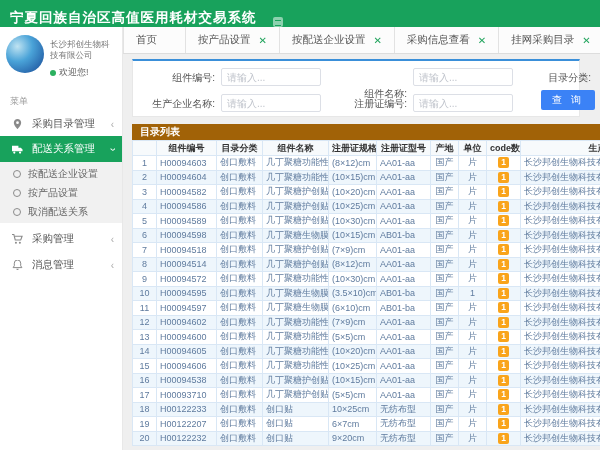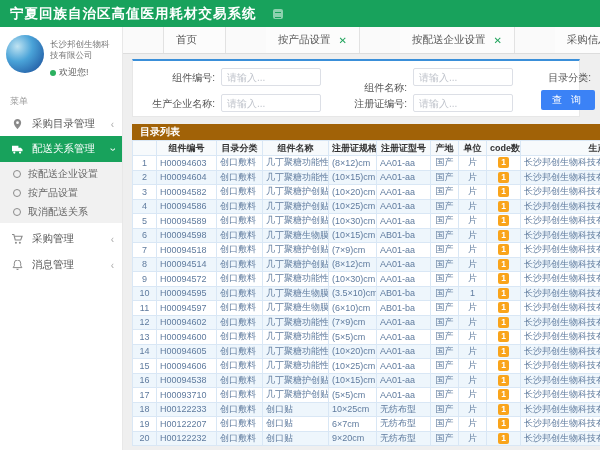--- a/index.html
+++ b/index.html
@@ -1,21 +1,21 @@
 <!DOCTYPE html>
 <html><head>
 <meta charset="utf-8">
 <style>
   * { margin:0; padding:0; box-sizing:border-box; }
   html,body { width:600px; height:450px; overflow:hidden;
     font-family:"Liberation Sans","DejaVu Sans",sans-serif; background:#fff; }
 
   
   .topbar { position:absolute; left:0; top:0; width:600px; height:27px;
-    background:#18a25c; color:#fff; display:flex; align-items:center; padding-left:10px; }
+    background:#18a25c; color:#fff; display:flex; align-items:flex-end; padding-left:10px; }
   .topbar .title { font-size:13.5px; font-weight:bold; letter-spacing:1px; }
   .hamburger { width:10px; height:10px; margin-left:16px; border-radius:2px;
     background:rgba(255,255,255,.5); position:relative; }
   .hamburger:before { content:""; position:absolute; left:2px; right:2px; top:3px;
     border-top:1px solid #18a25c; border-bottom:1px solid #18a25c; height:4px; }
 
   
   .sidebar { position:absolute; left:0; top:27px; width:123px; bottom:0;
     background:#fff; border-right:1px solid #e8e8e8; }
   .userblock { padding:8px 6px 6px 6px; display:flex; }
@@ -37,21 +37,21 @@
   .smitem { height:19px; display:flex; align-items:center; padding-left:13px;
     font-size:10px; color:#666; cursor:pointer; }
   .smitem .circ { width:8px; height:8px; border:1px solid #8c8c8c; border-radius:50%;
     margin-right:7px; flex:none; }
 
   
   .main { position:absolute; left:123px; top:27px; right:0; bottom:0; background:#efefef; }
   .tabbar { height:27px; background:#fafafa; border-bottom:1px solid #ddd;
     display:flex; align-items:stretch; }
   .tab { display:flex; align-items:center; padding:0 12px; font-size:10.5px; color:#555;
-    border-right:1px solid #e2e2e2; background:#fcfcfc; cursor:pointer; white-space:nowrap;margin-left:40px; }
+    border-right:1px solid #e2e2e2; background:#fcfcfc; cursor:pointer; white-space:nowrap; }
   .tab:first-child { border-left:1px solid #e2e2e2; padding-right:28px; }
   .tab .x { color:#21a45d; font-weight:bold; font-size:10px; margin-left:8px; cursor:pointer; }
 
   .content { position:absolute; left:0; top:27px; right:0; bottom:0; padding:5px 0 0 9px; }
 
   
   .card-search { background:#fff; border:1px solid #e7e7e7; border-top:2px solid #3a8fd9;
     margin-right:20px; height:58px; position:relative; }
   .flabel { position:absolute; font-size:10px; color:#555; text-align:right; width:78px; }
   .finput { position:absolute; width:100px; height:18px; border:1px solid #dcdfe6;
@@ -182,21 +182,21 @@
       <span>挂网采购目录</span>
         <span class="x">✕</span>
     </div>
   </div>
 
   <div class="content">
 
     <div class="card-search">
       <span class="flabel" style="left:4px;top:10px">组件编号:</span>
       <input class="finput" style="left: 88px; top: 7px;" placeholder="请输入...">
-      <span class="flabel" style="left:196px;top:20px">组件名称:</span>
+      <span class="flabel" style="left:196px;top:26px">组件名称:</span>
       <input class="finput" style="left: 280px; top: 7px;" placeholder="请输入...">
       <span class="flabel" style="left:386px;top:10px;width:72px">目录分类:</span>
 
       <span class="flabel" style="left:4px;top:36px">生产企业名称:</span>
       <input class="finput" style="left: 88px; top: 33px;" placeholder="请输入...">
       <span class="flabel" style="left:196px;top:36px">注册证编号:</span>
       <input class="finput" style="left: 280px; top: 33px;" placeholder="请输入...">
       <button class="btn-query">查 询</button>
     </div>
 

